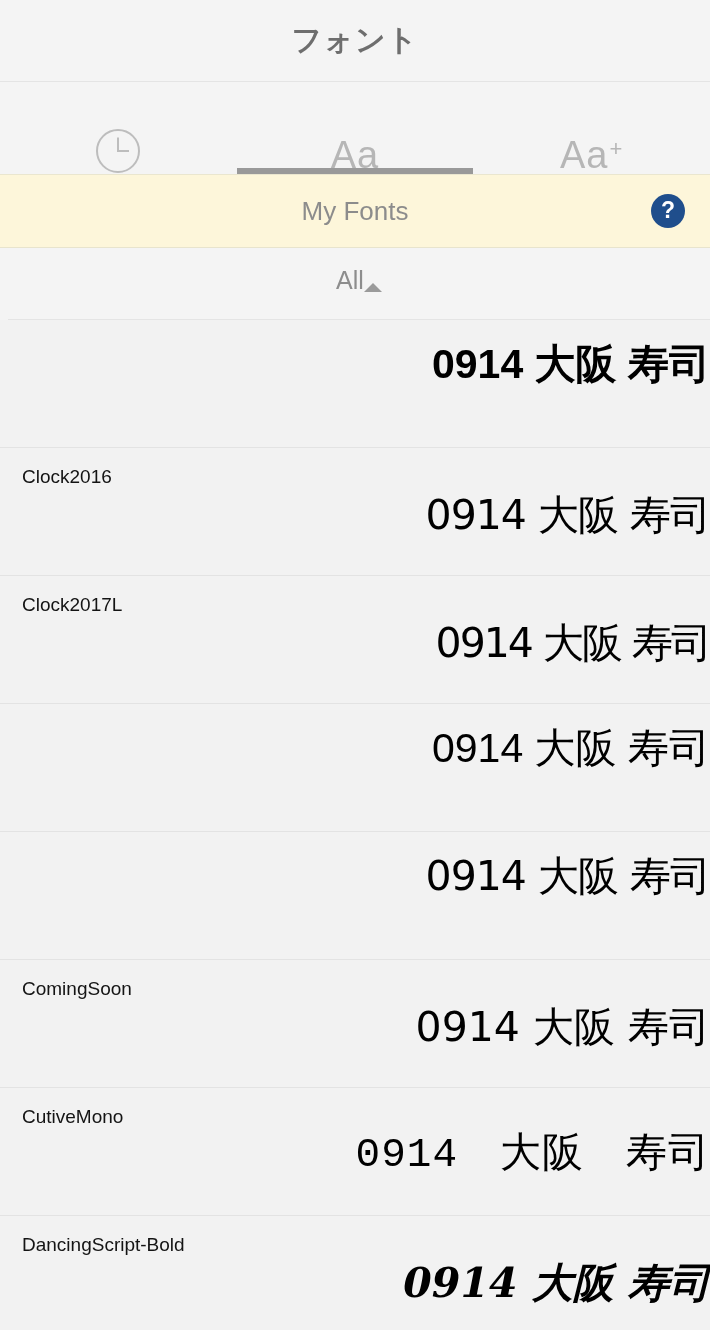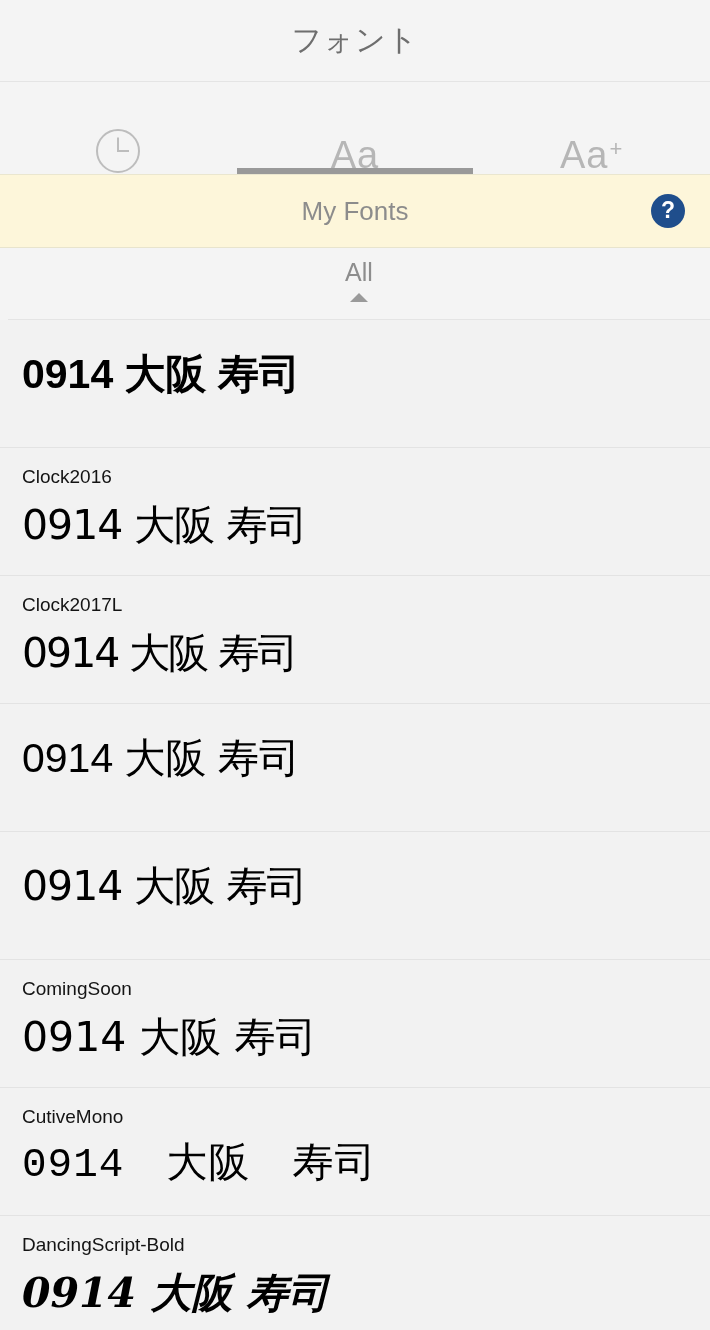--- a/index.html
+++ b/index.html
@@ -12,21 +12,21 @@
   .app { width:710px; height:1330px; position:relative; background:#f4f4f4; }
 
   
   .titlebar {
     height:82px;
     background:#f4f4f4;
     display:flex; align-items:center; justify-content:center;
     border-bottom:1px solid #e4e4e4;
   }
   .titlebar .title {
-    font-size:30px; font-weight:normal; color:#6e6e6e;
+    font-size:30px; font-weight:bold; color:#6e6e6e;
     letter-spacing:1px;
   }
 
   
   .tabbar {
     height:92px; background:#f4f4f4;
     display:flex; align-items:stretch;
     position:relative;
   }
   .tab {
@@ -74,21 +74,21 @@
     cursor:pointer;
   }
   .banner .help span {
     color:#ffffff; font-size:23px; font-weight:bold; line-height:1;
     margin-top:-1px;
   }
 
   
   .filterrow {
     height:72px; background:#f4f4f4;
-    display:flex; flex-direction:column; align-items:center; justify-content:center;
+    display:flex; flex-direction:row; align-items:center; justify-content:center;
     position:relative; cursor:pointer;
     border-bottom:1px solid #e4e4e4;
     margin-left:8px;
   }
   .filterrow .filter-label {
     font-size:25px; color:#8d8d8d; line-height:1; margin-top:-6px;
   }
   .filterrow .caret {
     width:0; height:0;
     border-left:9px solid transparent;
@@ -105,21 +105,21 @@
     padding:18px 0 0 22px;
     cursor:pointer;
     overflow:hidden;
   }
   .font-row .fname {
     font-size:19px; color:#141414; line-height:1.2;
     white-space:nowrap;
   }
   .font-row .fsample {
     font-size:41px; color:#000000; line-height:1.25;
-    white-space:nowrap; margin-top:11px;
+    white-space:nowrap; margin-top:1px;text-align:right;
   }
   
   .v-carrois   .fsample { font-family:"Liberation Sans",sans-serif; font-weight:bold; letter-spacing:0px; }
   .v-clock2016 .fsample { font-family:"DejaVu Sans",sans-serif; font-weight:normal; letter-spacing:-1px; }
   .v-clock2017l .fsample { font-family:"DejaVu Sans",sans-serif; font-weight:normal; letter-spacing:-2px; }
   .v-clock2017r .fsample { font-family:"Liberation Sans",sans-serif; font-weight:normal; letter-spacing:0px; }
   .v-clock2019l .fsample { font-family:"DejaVu Sans",sans-serif; font-weight:normal; letter-spacing:-1px; }
   .v-coming    .fsample { font-family:"DejaVu Sans",sans-serif; font-weight:normal; letter-spacing:0px; }
   .v-cutive    .fsample { font-family:"Liberation Mono","DejaVu Sans Mono",monospace; font-weight:normal; letter-spacing:1px; }
   .v-dancing   .fsample { font-family:"DejaVu Serif",serif; font-weight:bold; font-style:italic; letter-spacing:0px; }

